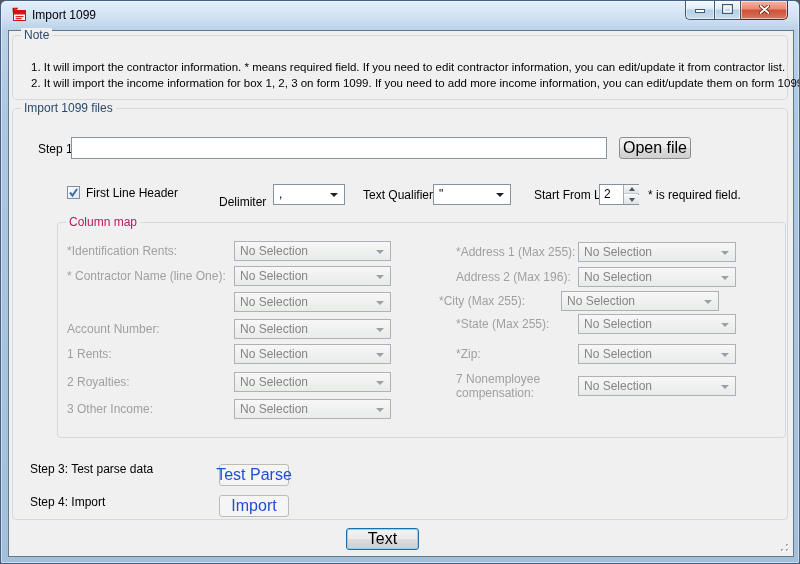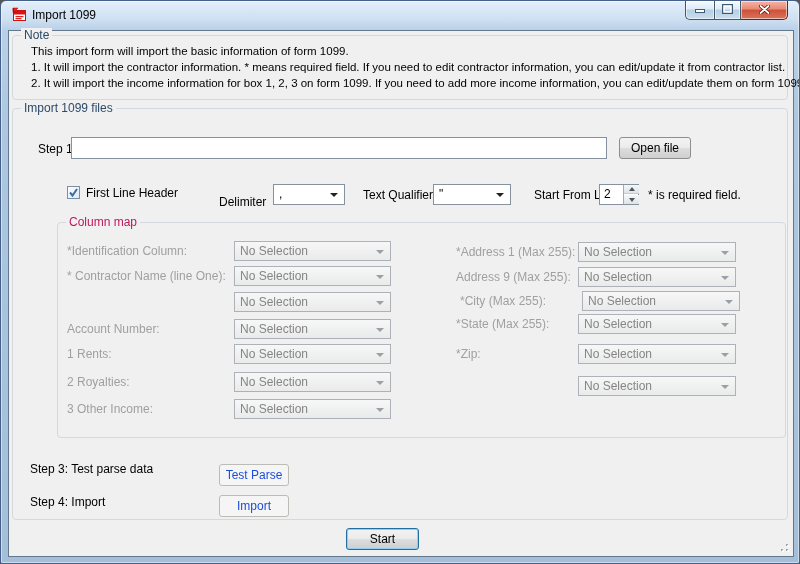--- a/index.html
+++ b/index.html
@@ -30,21 +30,21 @@
   .legend{position:absolute;top:-8px;left:8px;background:#f0f0f0;padding:0 3px;
     font-size:12px;color:#2b4a68;white-space:pre;}
   .legend.dis{color:#be185d;}
   .lbl{position:absolute;white-space:pre;color:#000;}
   .note-line{position:absolute;left:18px;white-space:pre;font-size:11.5px;color:#000;}
   
   .txt{position:absolute;background:#fff;border:1px solid #86929e;font-family:"Liberation Sans",sans-serif;
     font-size:12px;padding:2px 4px;margin:0;outline:none;}
   .btn{position:absolute;display:flex;align-items:center;justify-content:center;
     background:linear-gradient(180deg,#f3f3f3 0%,#ebebeb 48%,#dddddd 52%,#cfcfcf 100%);
-    border:1px solid #8e8e8e;border-radius:3px;font-size:12px;color:#000;cursor:default;white-space:pre;}
+    border:1px solid #8e8e8e;border-radius:3px;font-size:16px;color:#000;cursor:default;white-space:pre;}
   .btn.disabled{background:#f5f5f5;border:1px solid #bcbcb6;color:#1d4ed8;}
   .btn.default-focus{border:1px solid #1f6fa7;box-shadow:inset 0 0 0 1px #8ed0f5;}
   .combo{position:absolute;height:20px;border:1px solid #86929e;background:#fff;}
   .combo .val{position:absolute;left:5px;top:0;line-height:19px;font-size:12px;color:#000;white-space:pre;}
   .combo .arr{position:absolute;right:6px;top:8px;width:0;height:0;
     border-left:4px solid transparent;border-right:4px solid transparent;border-top:4px solid #222;}
   .combo.dis{background:linear-gradient(180deg,#f7f7f7,#e9eaea);border-color:#aeb2b8;}
   .combo.dis .val{color:#858585;}
   .combo.dis .arr{border-top-color:#9aa0a6;}
   .checkbox{position:absolute;width:13px;height:13px;background:linear-gradient(135deg,#fdfdfd,#dfe9f2);
@@ -105,21 +105,20 @@
           </svg>
         </span>
       </div>
     </div>
   </div>
 
   <div class="client">
 
     <div class="groupbox" style="left:3px;top:4px;width:776px;height:65px;">
       <span class="legend">Note</span>
-      <span class="note-line" style="top:9px;">This import form will import the basic information of form 1099.</span>
       <span class="note-line" style="top:25px;">1. It will import the contractor information. * means required field. If you need to edit contractor information, you can edit/update it from contractor list.</span>
       <span class="note-line" style="top:41px;">2. It will import the income information for box 1, 2, 3 on form 1099. If you need to add more income information, you can edit/update them on form 1099 directly.</span>
     </div>
 
     <div class="groupbox" style="left:3px;top:77px;width:776px;height:412px;">
       <span class="legend">Import 1099 files</span>
     </div>
 
     <span class="lbl" style="left:29px;top:111px;">Step 1:</span>
     <input class="txt" style="left: 62px; top: 106px; width: 536px; height: 22px;" value="">
@@ -157,21 +156,21 @@
           </span>
       </span>
     </div>
     <span class="lbl" style="left:639px;top:157px;">* is required field.</span>
 
     <div class="groupbox" style="left:48px;top:191px;width:729px;height:216px;">
       <span class="legend dis">Column map</span>
     </div>
 
     <div class="cm-row" style="left:58px;top:210px;width:324px;">
-      <span class="cm-label">*Identification Column:</span>
+      <span class="cm-label">*Identification Rents:</span>
       <div class="combo dis" style="left:167px;top:0;width:157px;">
         <span class="val">No Selection</span>
           <span class="arr"></span>
       </div>
     </div>
     <div class="cm-row" style="left:58px;top:235px;width:324px;">
       <span class="cm-label">* Contractor Name (line One):</span>
       <div class="combo dis" style="left:167px;top:0;width:157px;">
         <span class="val">No Selection</span>
           <span class="arr"></span>
@@ -213,27 +212,27 @@
     </div>
 
     <div class="cm-row" style="left:447px;top:211px;width:280px;">
       <span class="cm-label">*Address 1 (Max 255):</span>
       <div class="combo dis" style="left:122px;top:0;width:158px;">
         <span class="val">No Selection</span>
           <span class="arr"></span>
       </div>
     </div>
     <div class="cm-row" style="left:447px;top:236px;width:280px;">
-      <span class="cm-label">Address 9 (Max 255):</span>
-      <div class="combo dis" style="left:122px;top:0;width:158px;">
-        <span class="val">No Selection</span>
-          <span class="arr"></span>
-      </div>
-    </div>
-    <div class="cm-row" style="left:451px;top:260px;width:280px;">
+      <span class="cm-label">Address 2 (Max 196):</span>
+      <div class="combo dis" style="left:122px;top:0;width:158px;">
+        <span class="val">No Selection</span>
+          <span class="arr"></span>
+      </div>
+    </div>
+    <div class="cm-row" style="left:430px;top:260px;width:280px;">
       <span class="cm-label">*City (Max 255):</span>
       <div class="combo dis" style="left:122px;top:0;width:158px;">
         <span class="val">No Selection</span>
           <span class="arr"></span>
       </div>
     </div>
     <div class="cm-row" style="left:447px;top:283px;width:280px;">
       <span class="cm-label">*State (Max 255):</span>
       <div class="combo dis" style="left:122px;top:0;width:158px;">
         <span class="val">No Selection</span>
@@ -241,33 +240,34 @@
       </div>
     </div>
     <div class="cm-row" style="left:447px;top:313px;width:280px;">
       <span class="cm-label">*Zip:</span>
       <div class="combo dis" style="left:122px;top:0;width:158px;">
         <span class="val">No Selection</span>
           <span class="arr"></span>
       </div>
     </div>
     <div class="cm-row" style="left:447px;top:345px;width:280px;">
+      <span class="cm-label wrap">7 Nonemployee compensation:</span>
       <div class="combo dis" style="left:122px;top:0;width:158px;">
         <span class="val">No Selection</span>
           <span class="arr"></span>
       </div>
     </div>
 
     <span class="lbl" style="left:21px;top:431px;">Step 3: Test parse data</span>
     <div class="btn disabled" style="left:210px;top:433px;width:70px;height:22px;">Test Parse</div>
 
     <span class="lbl" style="left:21px;top:464px;">Step 4: Import</span>
     <div class="btn disabled" style="left:210px;top:464px;width:70px;height:22px;">Import</div>
 
-    <div class="btn default-focus" style="left:337px;top:497px;width:73px;height:22px;">Start</div>
+    <div class="btn default-focus" style="left:337px;top:497px;width:73px;height:22px;">Text</div>
 
     <span class="resize-grip">
       <svg width="13" height="13" viewBox="0 0 13 13">
         <rect x="9" y="9" width="2" height="2" fill="#9aa2aa"></rect>
           <rect x="10" y="10" width="2" height="2" fill="#ffffff" opacity="0.8"></rect>
         <rect x="9" y="4" width="2" height="2" fill="#9aa2aa"></rect>
           <rect x="10" y="5" width="2" height="2" fill="#ffffff" opacity="0.8"></rect>
         <rect x="4" y="9" width="2" height="2" fill="#9aa2aa"></rect>
           <rect x="5" y="10" width="2" height="2" fill="#ffffff" opacity="0.8"></rect>
       </svg>

